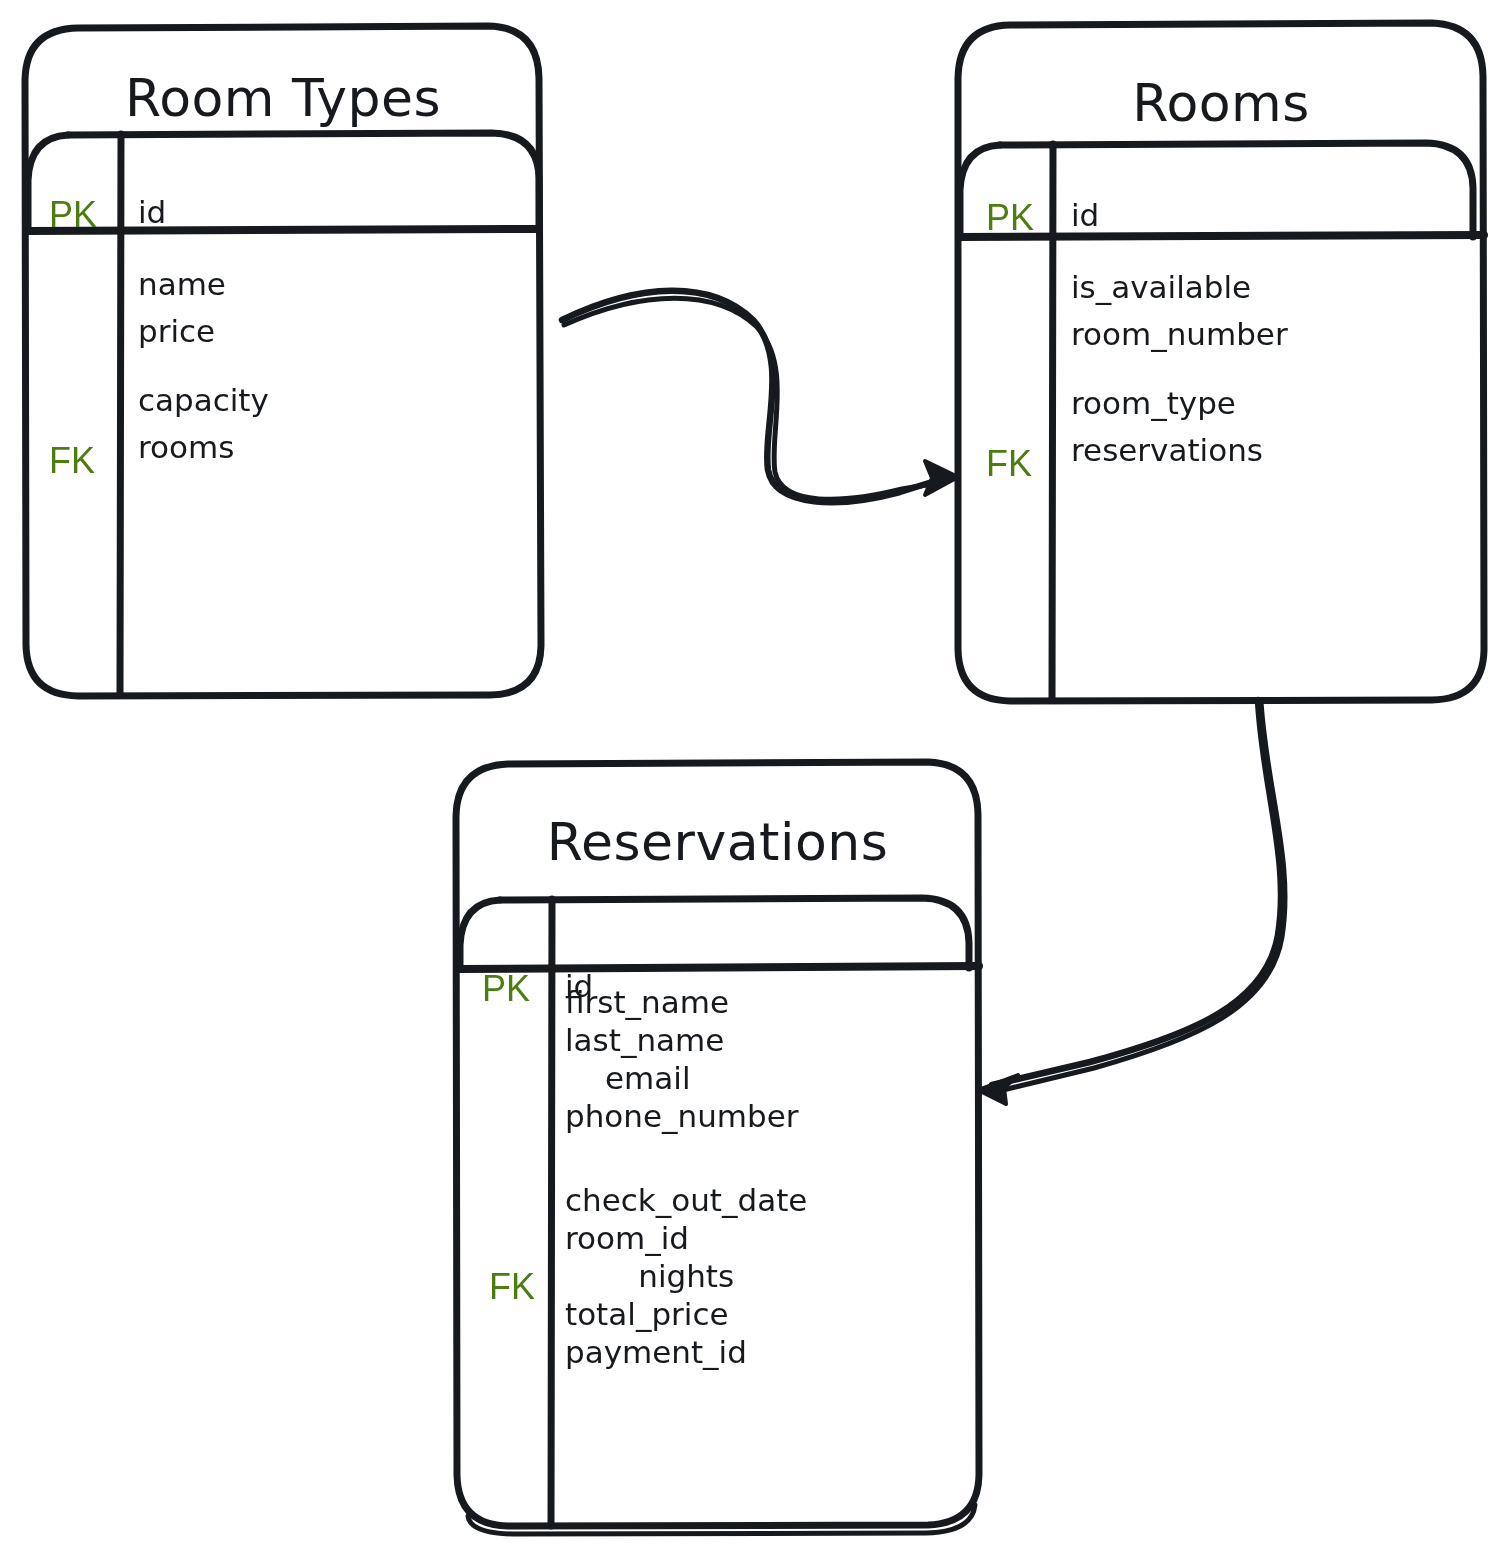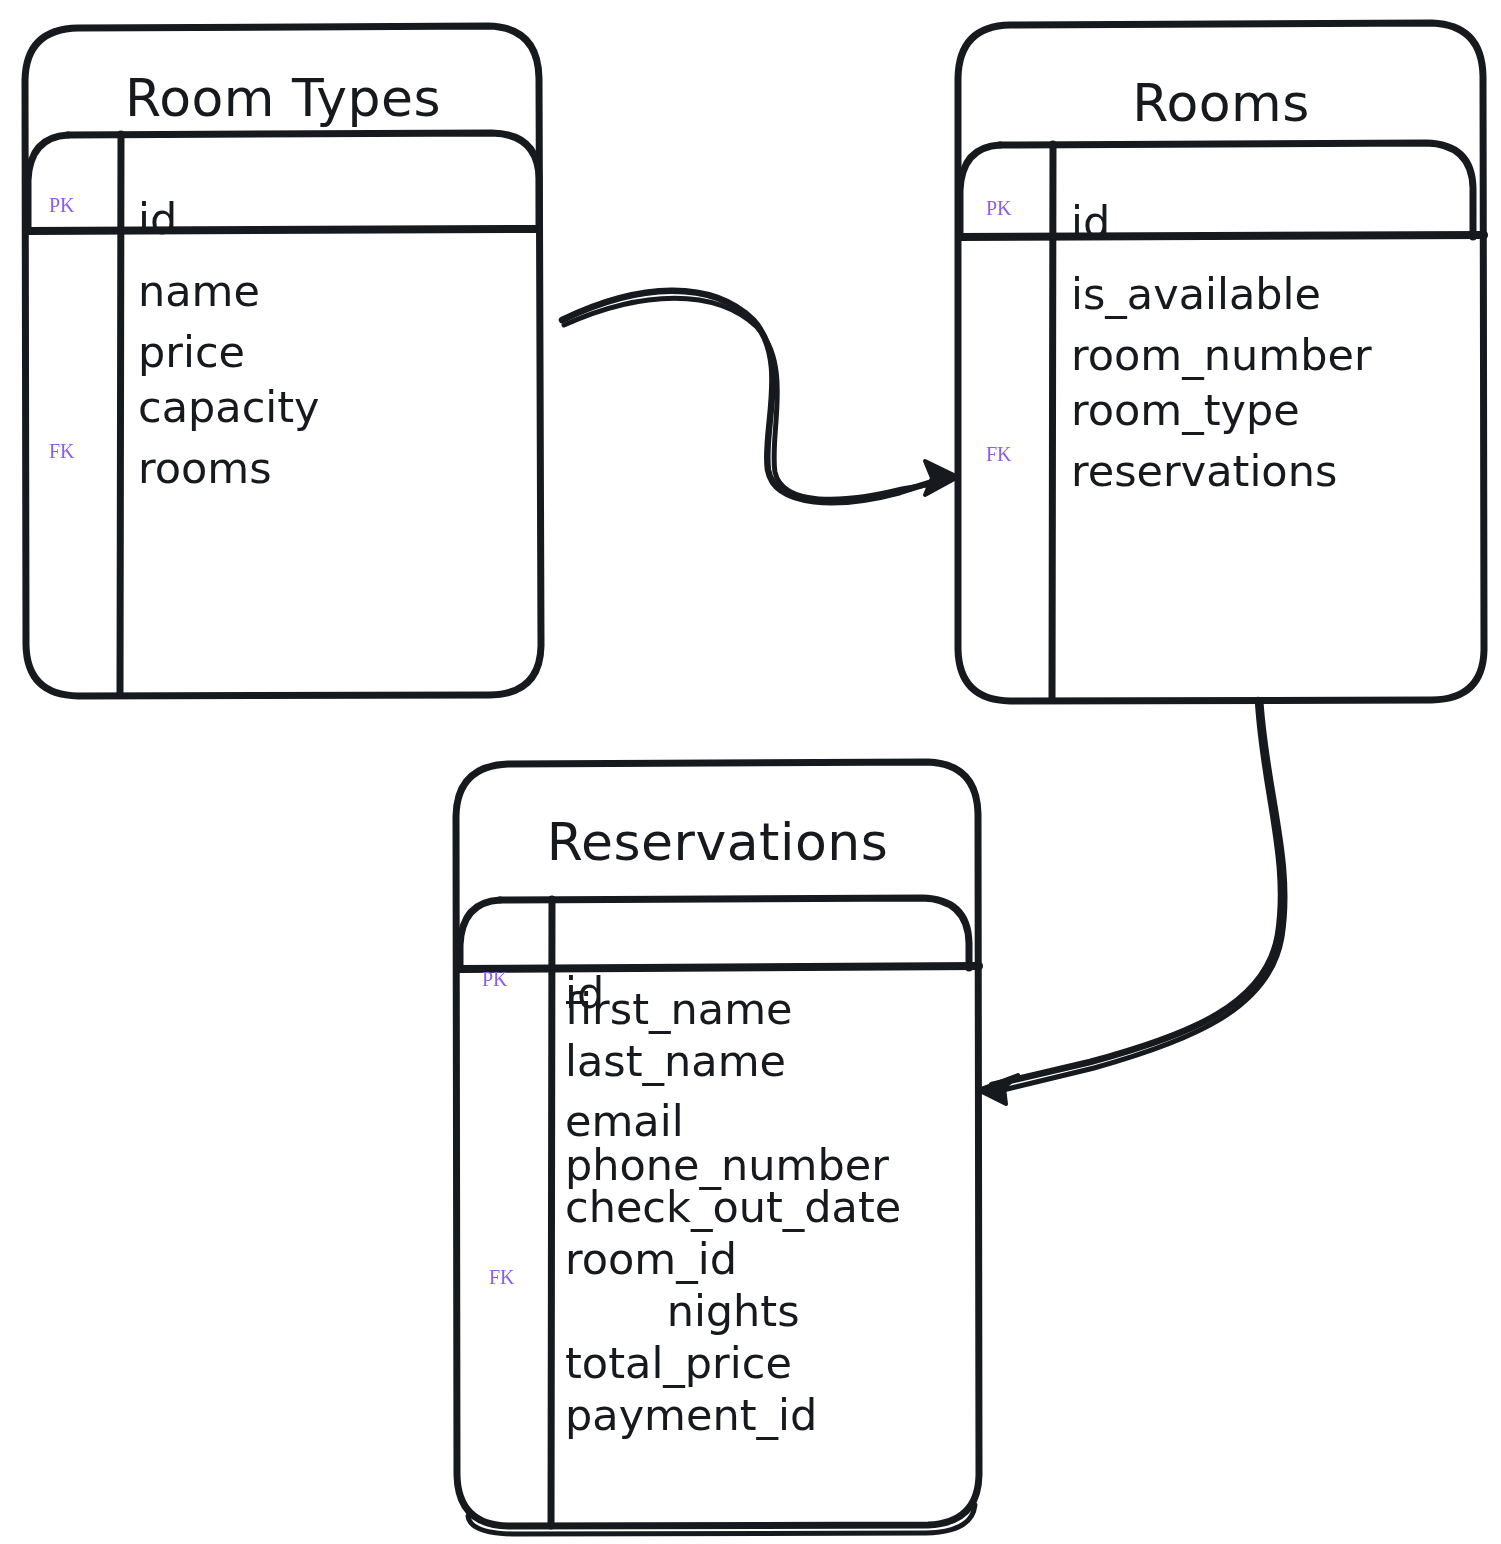--- a/index.html
+++ b/index.html
@@ -31,29 +31,29 @@
     text-align: center;
     font-family: "DejaVu Sans", sans-serif;
     font-size: 52px;
     font-weight: 400;
     color: #16191d;
     letter-spacing: 0.5px;
     white-space: nowrap;
   }
   .key-label {
     position: absolute;
-    font-family: Liberation Serif, serif;
-    font-size: 20px;
-    color: #8b5cf6;
+    font-family: Liberation Sans, sans-serif;
+    font-size: 36px;
+    color: #4d7c0f;
     white-space: nowrap;
   }
   .field-label {
     position: absolute;
     font-family: "DejaVu Sans", sans-serif;
-    font-size: 43px;
+    font-size: 31px;
     color: #16191d;
     white-space: nowrap;
   }
   .field-group {
     position: absolute;
   }
   .field-group .field-label {
     position: relative;
     display: block;
     left: 0;
@@ -143,21 +143,21 @@
   </div>
 
   <div class="entity" style="left:456px; top:762px; width:523px; height:764px;">
     <div class="entity-title" style="top:50px;">Reservations</div>
     <div class="key-label" style="left:26px; top:206px;">PK</div>
     <div class="field-label" style="left:109px; top:206px;">id</div>
     <div class="key-label" style="left:33px; top:504px;">FK</div>
     <div class="field-group" style="left:109px; top:222px;">
       <span class="field-label" style="top:0px;">first_name</span>
       <span class="field-label" style="top:2px;">last_name</span>
-      <span class="field-label" style="top:12px;">email</span>
+      <span class="field-label" style="top:4px;margin-left:40px;">email</span>
       <span class="field-label" style="top:6px;">phone_number</span>
     </div>
     <div class="field-group" style="left:109px; top:418px;">
       <span class="field-label" style="top:2px;">check_out_date</span>
       <span class="field-label" style="top:4px;">room_id</span>
       <span class="field-label" style="top:6px;text-align:center;">nights</span>
       <span class="field-label" style="top:8px;">total_price</span>
       <span class="field-label" style="top:10px;">payment_id</span>
     </div>
   </div>

